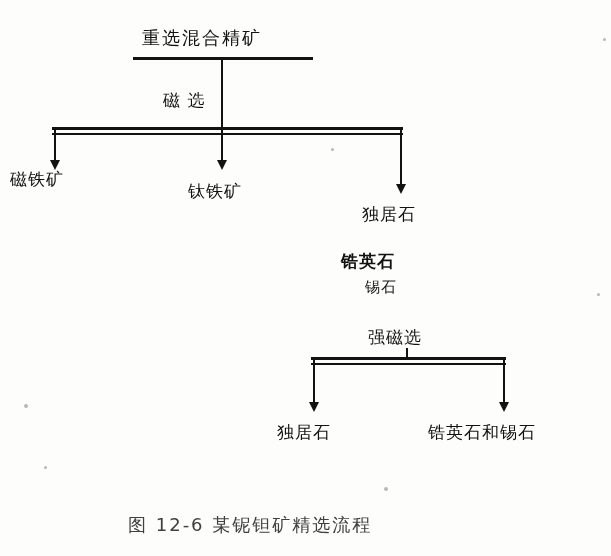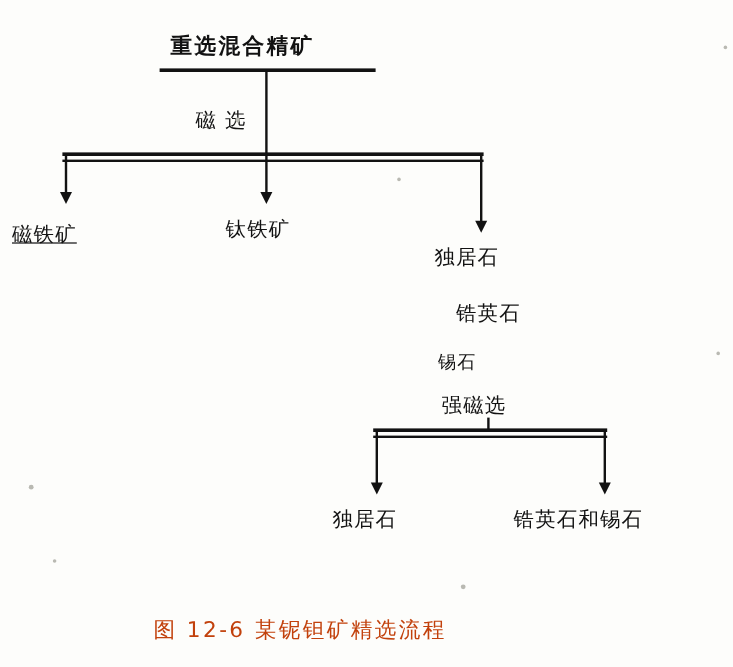--- a/index.html
+++ b/index.html
@@ -22,21 +22,20 @@
   .lbl {
     position: absolute;
     font-size: 17px;
     letter-spacing: 1px;
     white-space: nowrap;
     color: #121212;
   }
   .lbl.big {
     font-size: 18px;
     letter-spacing: 2px;
-    font-weight: bold;
   }
   .lbl.small {
     font-size: 15px;
     letter-spacing: 1px;
   }
   .underline {
     position: absolute;
     background: #121212;
   }
   .hbar {
@@ -59,21 +58,21 @@
     height: 0;
     border-left: 5px solid transparent;
     border-right: 5px solid transparent;
     border-top: 10px solid #121212;
   }
   .caption {
     position: absolute;
     font-size: 18px;
     letter-spacing: 2px;
     white-space: nowrap;
-    color: #c2410c;
+    color: #404040;
   }
   .speck {
     position: absolute;
     background: #b9b9b2;
     border-radius: 50%;
   }
 </style>
 </head>
 <body>
 
@@ -91,26 +90,26 @@
 
   <div class="vline" style="left:54px; top:130px; height:32px;"></div>
   <div class="arrow" style="left:50px; top:160px;"></div>
 
   <div class="vline" style="left:221px; top:130px; height:32px;"></div>
   <div class="arrow" style="left:217px; top:160px;"></div>
 
   <div class="vline" style="left:400px; top:130px; height:56px;"></div>
   <div class="arrow" style="left:396px; top:184px;"></div>
 
-  <div class="lbl" style="left:10px; top:184px;text-decoration:underline;">磁铁矿</div>
+  <div class="lbl" style="left:10px; top:168px;">磁铁矿</div>
   <div class="lbl" style="left:188px; top:180px;text-align:right;">钛铁矿</div>
   <div class="lbl" style="left:362px; top:203px;">独居石</div>
 
-  <div class="lbl" style="left:380px; top:250px;">锆英石</div>
-  <div class="lbl small" style="left:365px; top:293px;">锡石</div>
+  <div class="lbl" style="left:341px; top:250px;font-weight:bold;">锆英石</div>
+  <div class="lbl small" style="left:365px; top:278px;">锡石</div>
 
   <div class="lbl" style="left:368px; top:326px;">强磁选</div>
 
   <div class="vline" style="left:406px; top:348px; height:10px;"></div>
 
   <div class="hbar thick" style="left:311px; top:357px; width:195px;"></div>
   <div class="hbar" style="left:311px; top:363px; width:195px;"></div>
 
   <div class="vline" style="left:313px; top:360px; height:44px;"></div>
   <div class="arrow" style="left:309px; top:402px;"></div>

